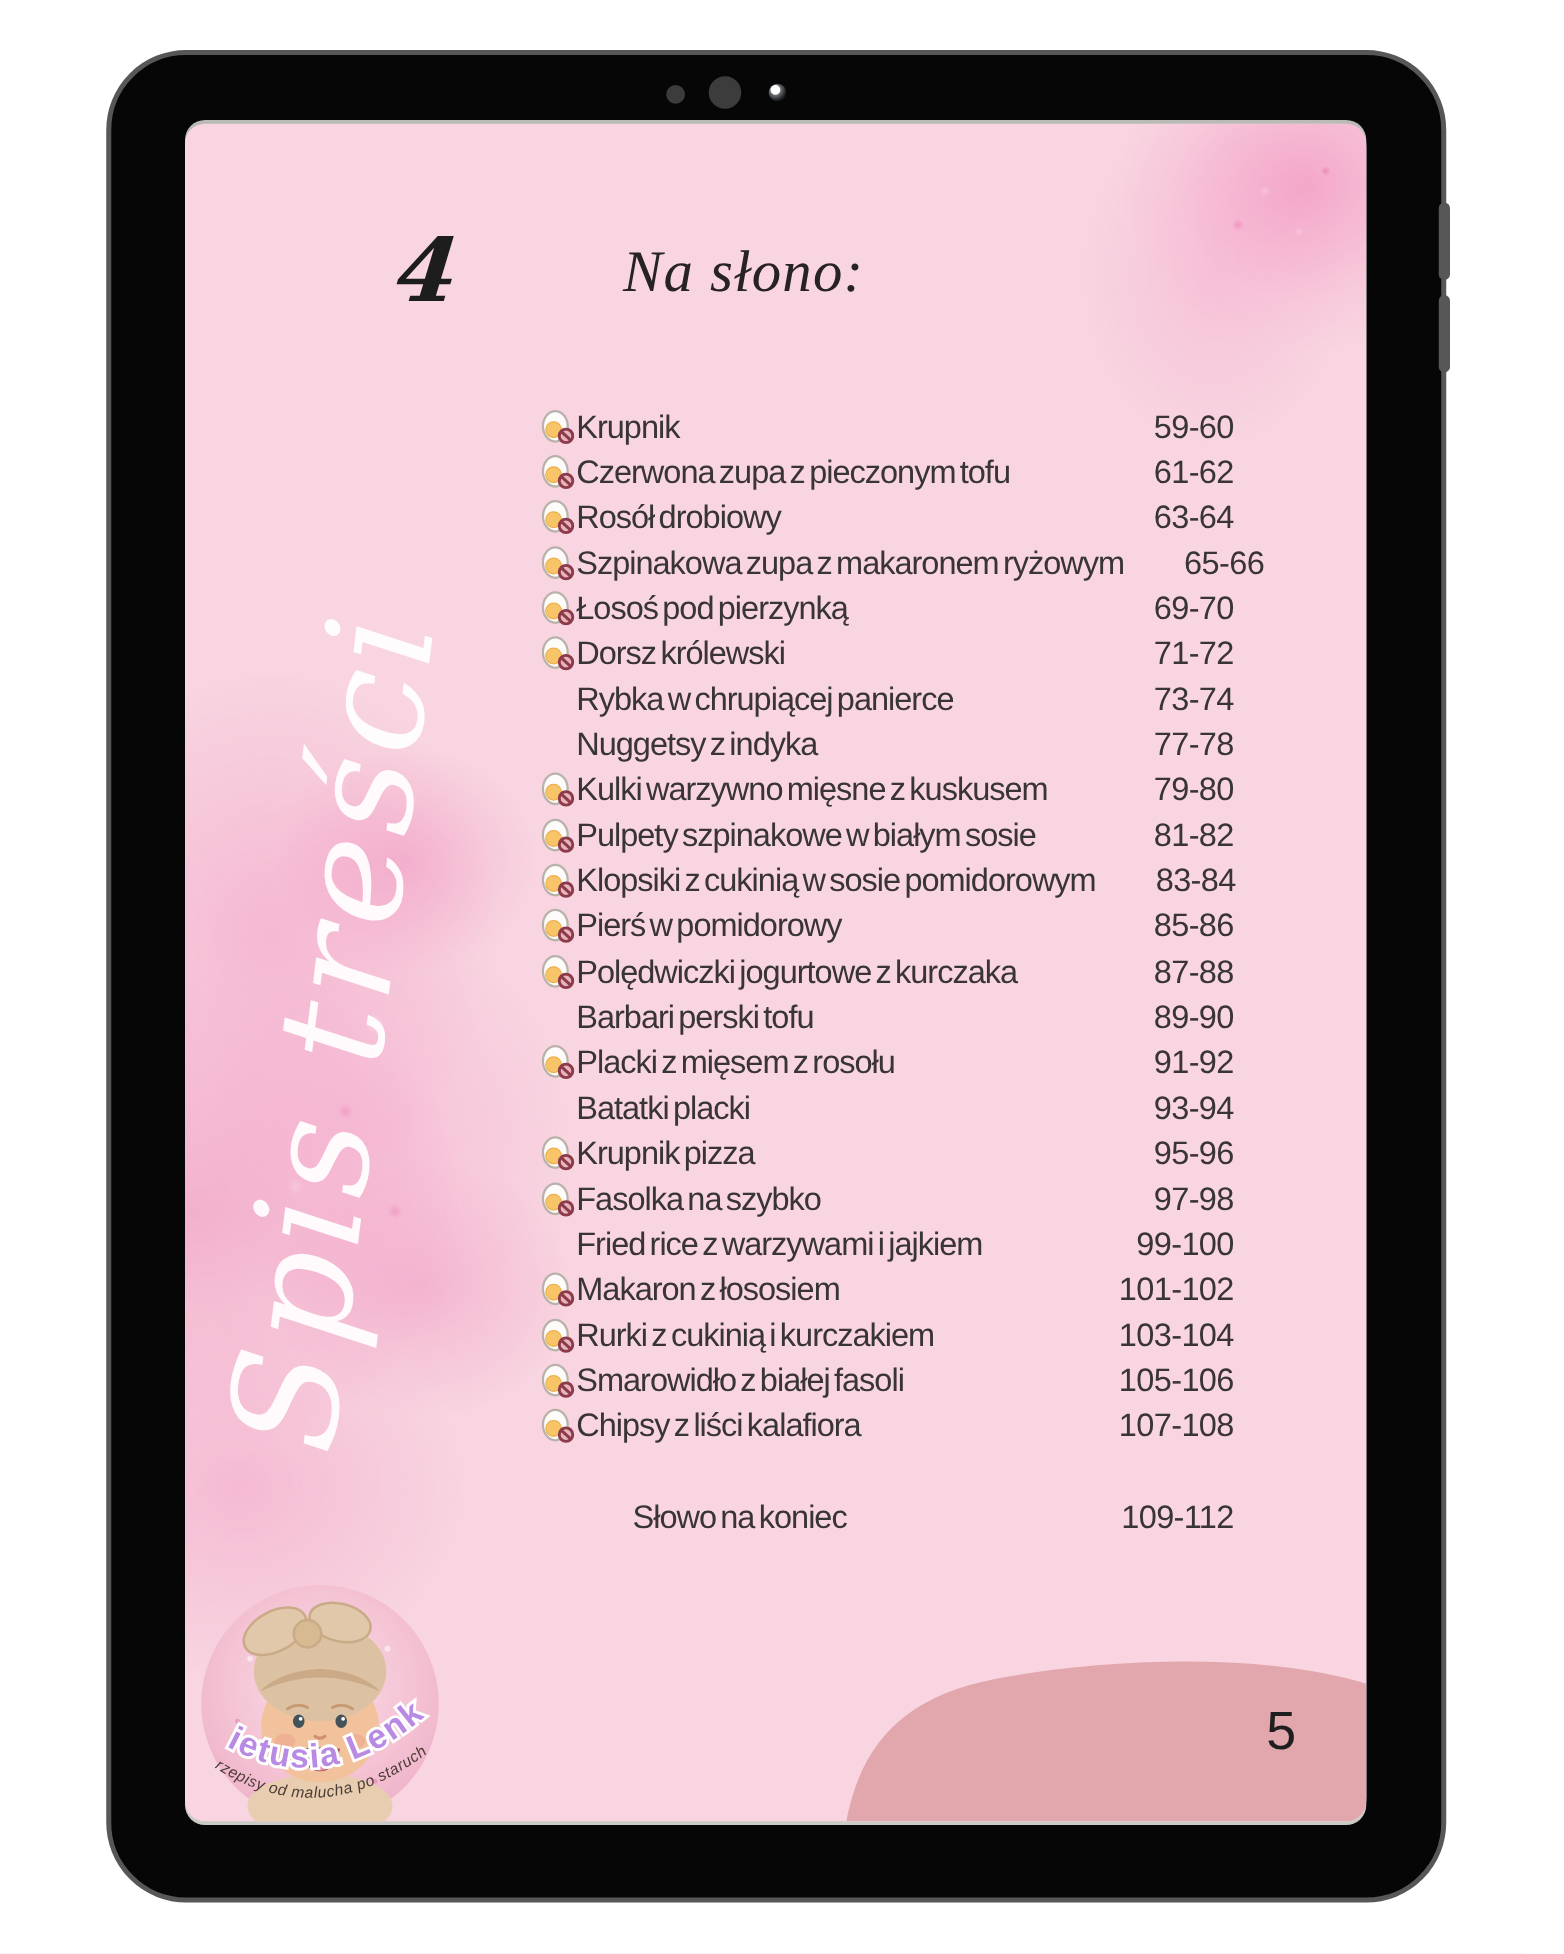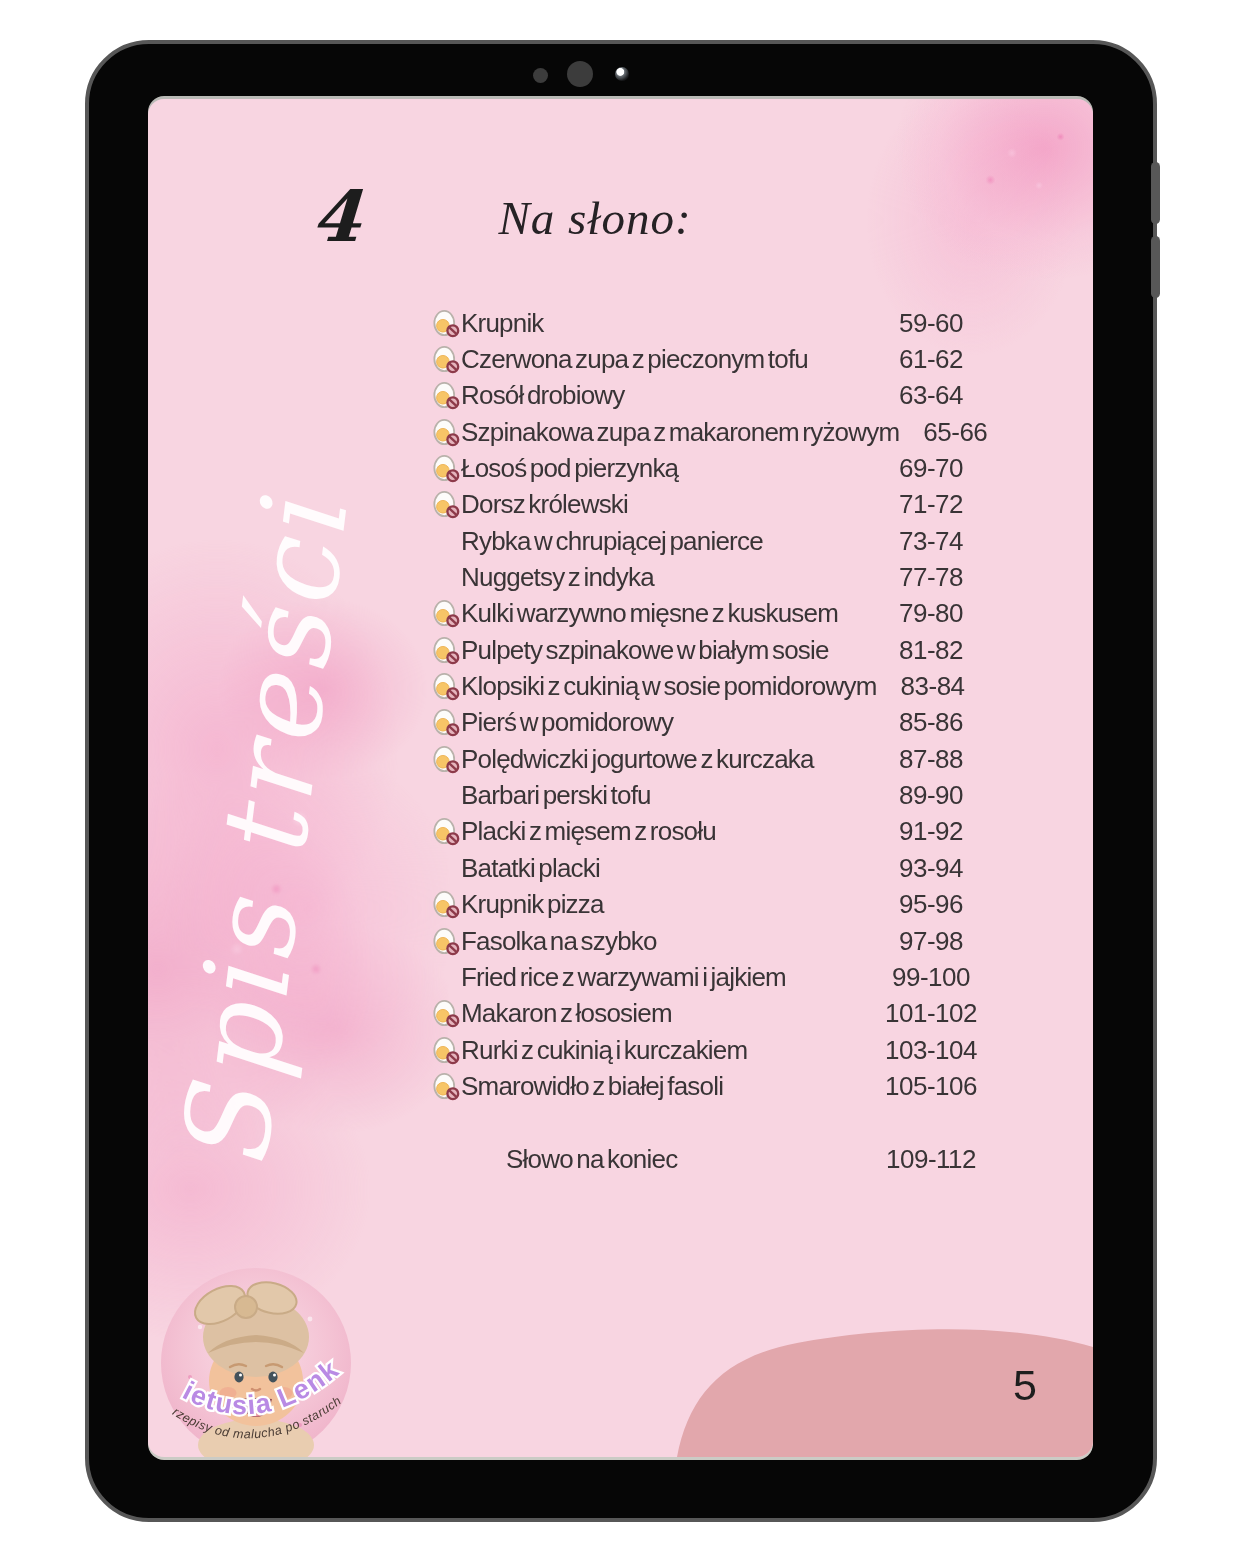--- a/index.html
+++ b/index.html
@@ -71,35 +71,35 @@
     font-family:"DejaVu Serif",serif;font-style:italic;font-weight:bold;
     font-size:70px;color:#1d1d1d;transform:skewX(-6deg);
   }
   .section-title{
     position:absolute;left:297px;top:92px;width:300px;text-align:center;
     font-family:Liberation Serif, serif;font-style:italic;
     font-size:47px;color:#262225;letter-spacing:1px;
   }
   
   .toc{
-    position:absolute;left:285px;top:206px;width:554px;
+    position:absolute;left:285px;top:224px;width:554px;
   }
   .toc-row{
     display:flex;align-items:center;height:36.35px;
   }
   .toc-row.gap{margin-top:36.35px;gap:45px;}
   .egg{width:28px;flex:0 0 28px;display:flex;align-items:center;}
   .egg.hidden{visibility:hidden;}
   .egg svg{display:block;}
   .toc-row .t{
     flex:1 1 auto;white-space:nowrap;overflow:visible;
     font-size:26px;color:#393436;letter-spacing:-0.8px;word-spacing:-3px;
   }
   .toc-row .p{
-    flex:0 0 112px;text-align:center;font-size:26px;color:#393436;letter-spacing:-0.5px;
+    flex:0 0 112px;text-align:right;font-size:26px;color:#393436;letter-spacing:-0.5px;
   }
   
   .wave{position:absolute;right:0;bottom:0;width:416px;height:140px;}
   .page-num{
     position:absolute;left:845px;top:1262px;width:64px;text-align:center;
     font-size:43px;color:#1e1e1e;
   }
   
   .logo{position:absolute;left:12px;top:1168px;width:192px;height:192px;}
 </style>
@@ -379,20 +379,32 @@
           <span class="egg">
             <svg viewBox="0 0 30 32" width="27" height="29">
               <ellipse cx="12.5" cy="15.5" rx="11" ry="13.5" fill="#fdfcfa" stroke="#b9b2ab" stroke-width="2"></ellipse>
               <circle cx="11" cy="18.5" r="7" fill="#f7c567" stroke="#edb04e" stroke-width="1"></circle>
               <circle cx="22" cy="24" r="6" fill="#e5b4bd" stroke="#8d3a4a" stroke-width="2.6"></circle>
               <line x1="18.1" y1="20.4" x2="25.9" y2="27.6" stroke="#8d3a4a" stroke-width="2.6"></line>
             </svg>
           </span>
           <span class="t">Smarowidło z białej fasoli</span>
           <span class="p">105-106</span>
+        </div>
+        <div class="toc-row">
+          <span class="egg">
+            <svg viewBox="0 0 30 32" width="27" height="29">
+              <ellipse cx="12.5" cy="15.5" rx="11" ry="13.5" fill="#fdfcfa" stroke="#b9b2ab" stroke-width="2"></ellipse>
+              <circle cx="11" cy="18.5" r="7" fill="#f7c567" stroke="#edb04e" stroke-width="1"></circle>
+              <circle cx="22" cy="24" r="6" fill="#e5b4bd" stroke="#8d3a4a" stroke-width="2.6"></circle>
+              <line x1="18.1" y1="20.4" x2="25.9" y2="27.6" stroke="#8d3a4a" stroke-width="2.6"></line>
+            </svg>
+          </span>
+          <span class="t">Chipsy z liści kalafiora</span>
+          <span class="p">107-108</span>
         </div>
         <div class="toc-row gap">
           <span class="egg hidden">
             <svg viewBox="0 0 30 32" width="27" height="29">
               <ellipse cx="12.5" cy="15.5" rx="11" ry="13.5" fill="#fdfcfa" stroke="#b9b2ab" stroke-width="2"></ellipse>
               <circle cx="11" cy="18.5" r="7" fill="#f7c567" stroke="#edb04e" stroke-width="1"></circle>
               <circle cx="22" cy="24" r="6" fill="#e5b4bd" stroke="#8d3a4a" stroke-width="2.6"></circle>
               <line x1="18.1" y1="20.4" x2="25.9" y2="27.6" stroke="#8d3a4a" stroke-width="2.6"></line>
             </svg>
           </span>

